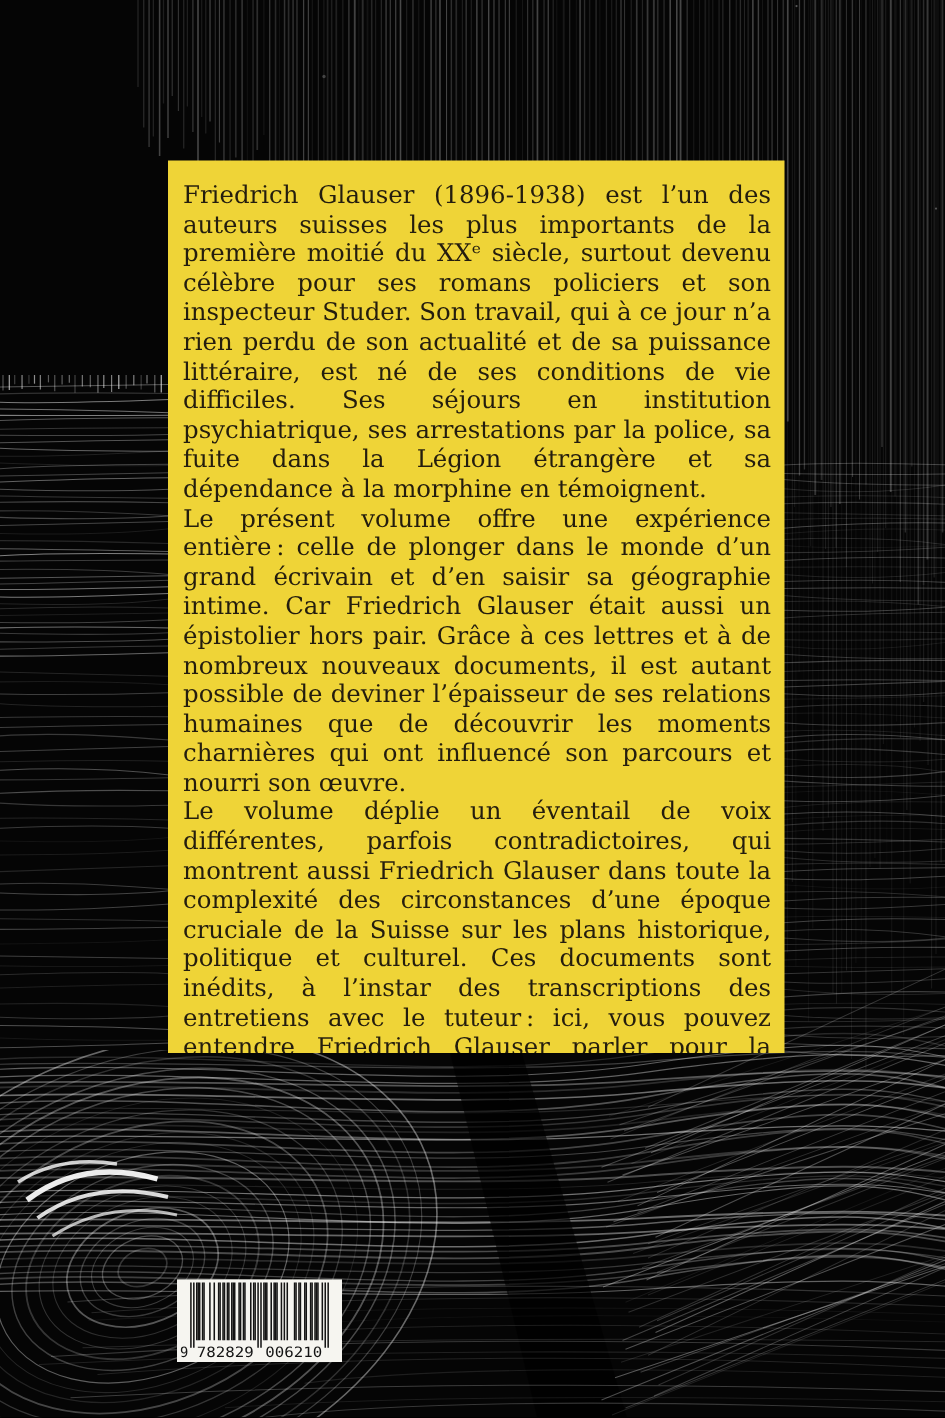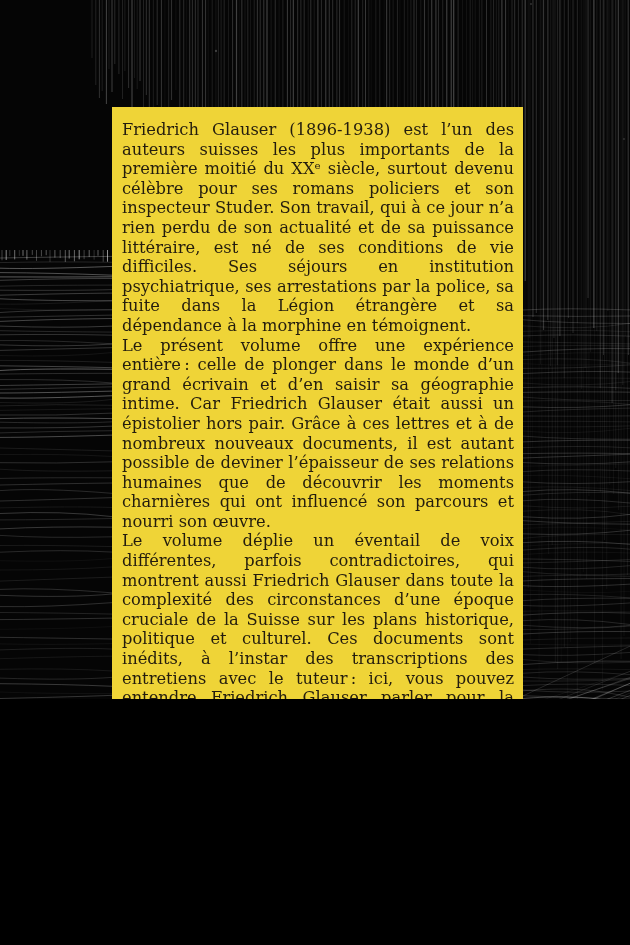--- a/index.html
+++ b/index.html
@@ -1,17 +1,17 @@
 <!DOCTYPE html>
 <html><head>
 <meta charset="utf-8">
 <style>
   html,body{margin:0;padding:0;background:#000;}
   .stage{
-    position:relative;width:630px;height:699px;overflow:hidden;
+    position:relative;width:630px;height:945px;overflow:hidden;
     background:#050505;font-family:"DejaVu Serif", serif;
   }
   #texture-svg{position:absolute;left:0;top:0;width:630px;height:945px;display:block;}
   .blurb{
     position:absolute;left:112px;top:107px;width:411px;height:595px;
     box-sizing:border-box;padding:13px 9px 0 10px;
     background:#efd437;color:#241d0e;overflow:hidden;z-index:2;
   }
   .blurb p{
     margin:0;font-size:16.3px;line-height:19.6px;

